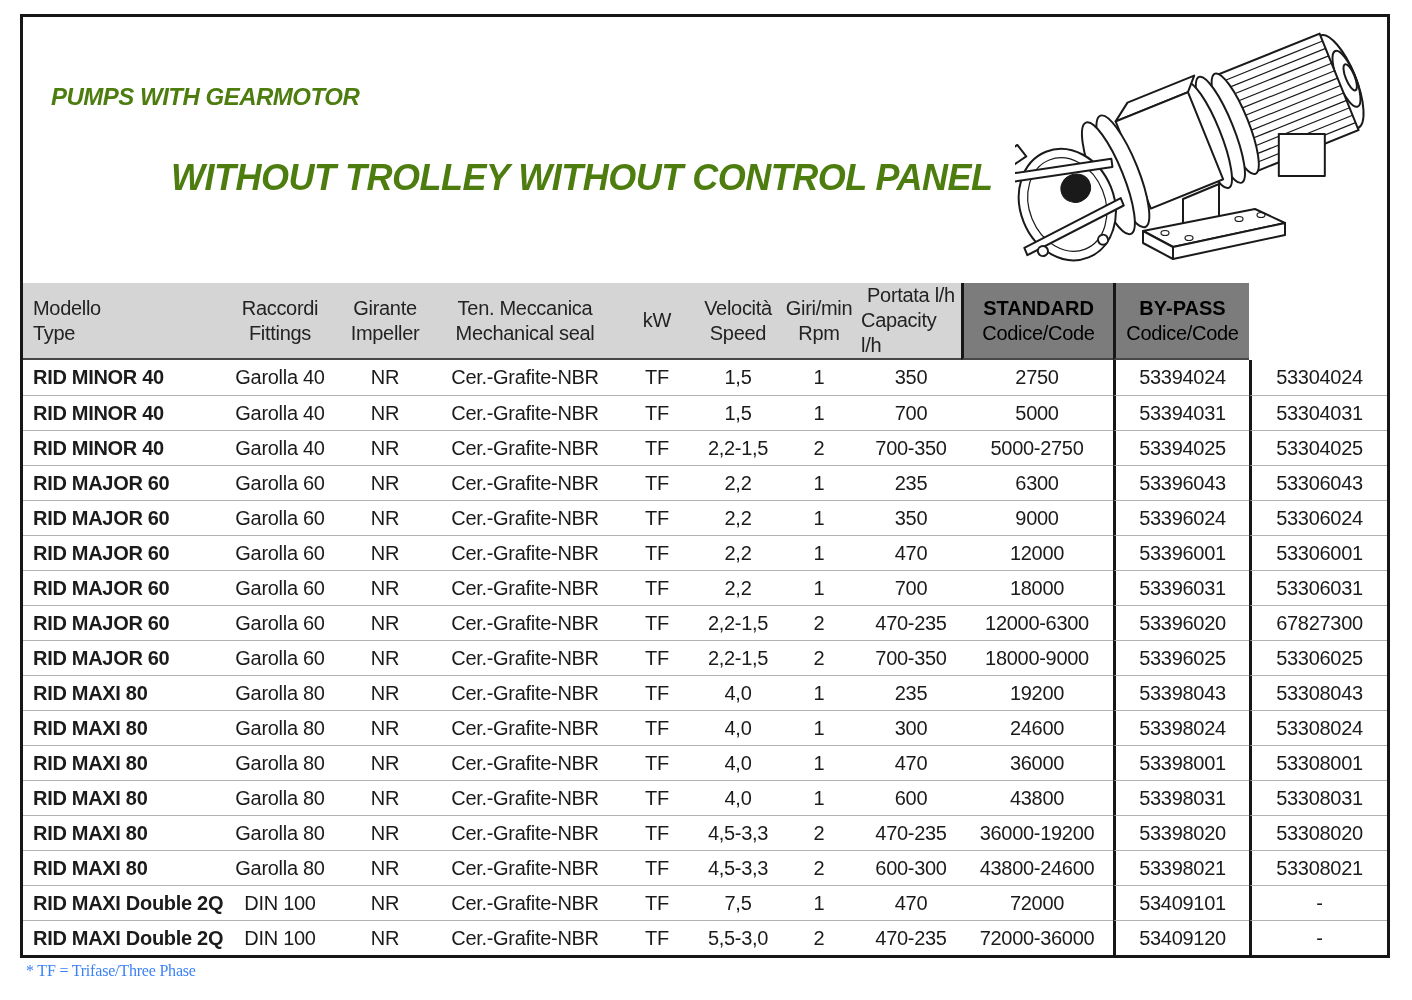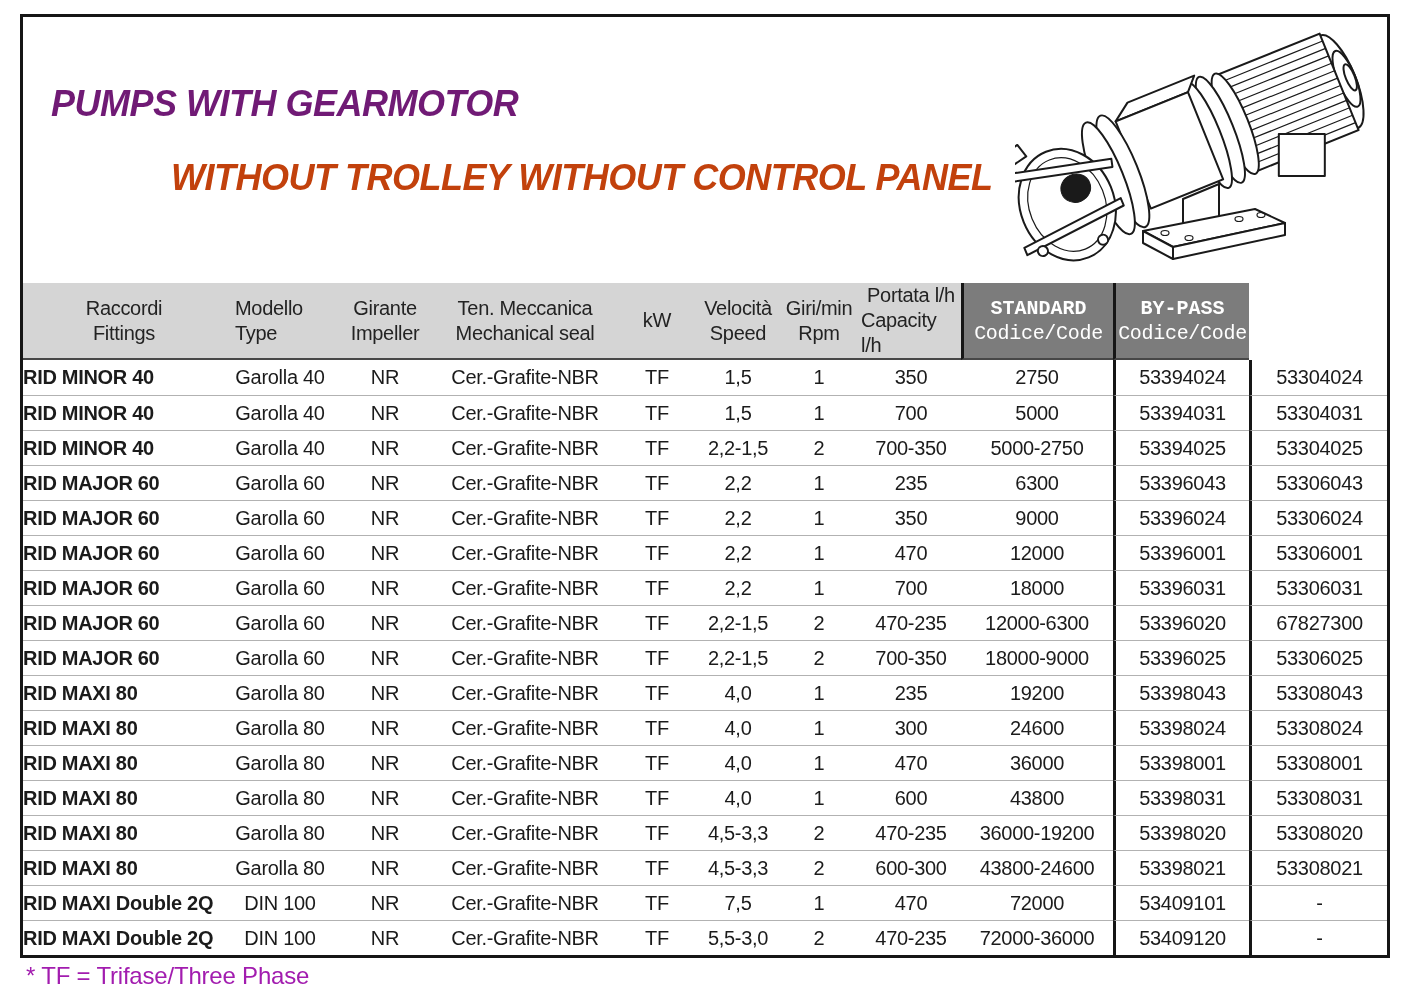--- a/index.html
+++ b/index.html
@@ -1,37 +1,37 @@
 <!DOCTYPE html>
 <html><head>
 <meta charset="utf-8">
 <style>
   html,body { margin:0; padding:0; background:#ffffff; }
   body { width:1412px; height:1000px; position:relative; font-family:"Liberation Sans", sans-serif; color:#1b1b1b; }
   .page { position:absolute; inset:0; background:#ffffff; overflow:hidden; }
   .frame { position:absolute; left:20px; top:14px; width:1364px; height:938px; border:3px solid #161616; background:#ffffff; }
-  .title1 { position:absolute; left:28px; top:66px; font-size:36px; font-weight:bold; font-style:italic; letter-spacing:-0.5px; color:#701a75; white-space:nowrap; }
-  .title2 { position:absolute; left:148px; top:140px; font-size:36px; font-weight:bold; font-style:italic; letter-spacing:-0.5px; color:#c2410c; white-space:nowrap; }
+  .title1 { position:absolute; left:28px; top:66px; font-size:24px; font-weight:bold; font-style:italic; letter-spacing:-0.5px; color:#4d7c0f; white-space:nowrap; }
+  .title2 { position:absolute; left:148px; top:140px; font-size:36px; font-weight:bold; font-style:italic; letter-spacing:-0.5px; color:#4d7c0f; white-space:nowrap; }
   .illus { position:absolute; right:2px; top:6px; width:370px; height:250px; }
 
   .ptable { position:absolute; left:0; top:266px; width:1364px; }
   .thead, .tbody { display:grid; grid-template-columns:202px 110px 100px 180px 84px 78px 84px 100px 152px 136px 138px; }
   .trow { display:contents; }
 
   .th { background:#d5d5d5; height:77px; box-sizing:border-box; display:flex; flex-direction:column; justify-content:center; align-items:center; font-size:20px; line-height:25px; letter-spacing:-0.3px; color:#232323; border-bottom:2px solid #474747; }
   .th.c0 { align-items:flex-start; padding-left:10px; }
-  .th.dark { background:#7c7c7c; color:#ffffff;font-family:Liberation Mono, monospace; }
+  .th.dark { background:#7c7c7c; color:#000000; }
   .th.dark .l1 { font-weight:bold; letter-spacing:0; }
 
   .td { height:35px; box-sizing:border-box; display:flex; align-items:center; justify-content:center; font-size:20px; letter-spacing:-0.3px; background:#ffffff; white-space:nowrap; }
-  .td.c0 { justify-content:flex-start; padding-left:0; font-weight:bold; font-size:20px; }
+  .td.c0 { justify-content:flex-start; padding-left:10px; font-weight:bold; font-size:20px; }
   .trow ~ .trow .td { border-top:1.5px solid #b2b2b2; }
   .th.c9, .th.c10, .td.c9, .td.c10 { border-left:3px solid #161616; }
 
-  .footnote { position:absolute; left:26px; top:962px; font-size:24px; letter-spacing:-0.2px; color:#a21caf; }
+  .footnote { position:absolute; left:26px; top:962px; font-size:16px; letter-spacing:-0.2px; color:#3b82f6;font-family:Liberation Serif, serif; }
 
   svg .ln { fill:#ffffff; stroke:#1a1a1a; stroke-width:2; stroke-linejoin:round; stroke-linecap:round; }
   svg .thin { stroke-width:1.2; fill:none; }
   svg .dark { fill:#1a1a1a; stroke:#1a1a1a; }
 </style>
 </head>
 <body>
 
 <div class="page">
   <div class="frame">
@@ -84,27 +84,27 @@
         <polygon class="ln" points="128,208 158,224 158,236 128,220"></polygon>
         <ellipse class="thin" stroke="#1a1a1a" cx="150" cy="210" rx="4" ry="2.5"></ellipse>
         <ellipse class="thin" stroke="#1a1a1a" cx="174" cy="215" rx="4" ry="2.5"></ellipse>
         <ellipse class="thin" stroke="#1a1a1a" cx="224" cy="196" rx="4" ry="2.5"></ellipse>
         <ellipse class="thin" stroke="#1a1a1a" cx="246" cy="192" rx="4" ry="2.5"></ellipse>
       </svg>
     </div>
 
     <div class="ptable">
       <div class="thead">
+        <div class="th c0">
+          <div class="l1">Modello</div>
+          <div class="l2">Type</div>
+        </div>
         <div class="th c1">
           <div class="l1">Raccordi</div>
           <div class="l2">Fittings</div>
-        </div>
-        <div class="th c0">
-          <div class="l1">Modello</div>
-          <div class="l2">Type</div>
         </div>
         <div class="th c2">
           <div class="l1">Girante</div>
           <div class="l2">Impeller</div>
         </div>
         <div class="th c3">
           <div class="l1">Ten. Meccanica</div>
           <div class="l2">Mechanical seal</div>
         </div>
         <div class="th c5">

